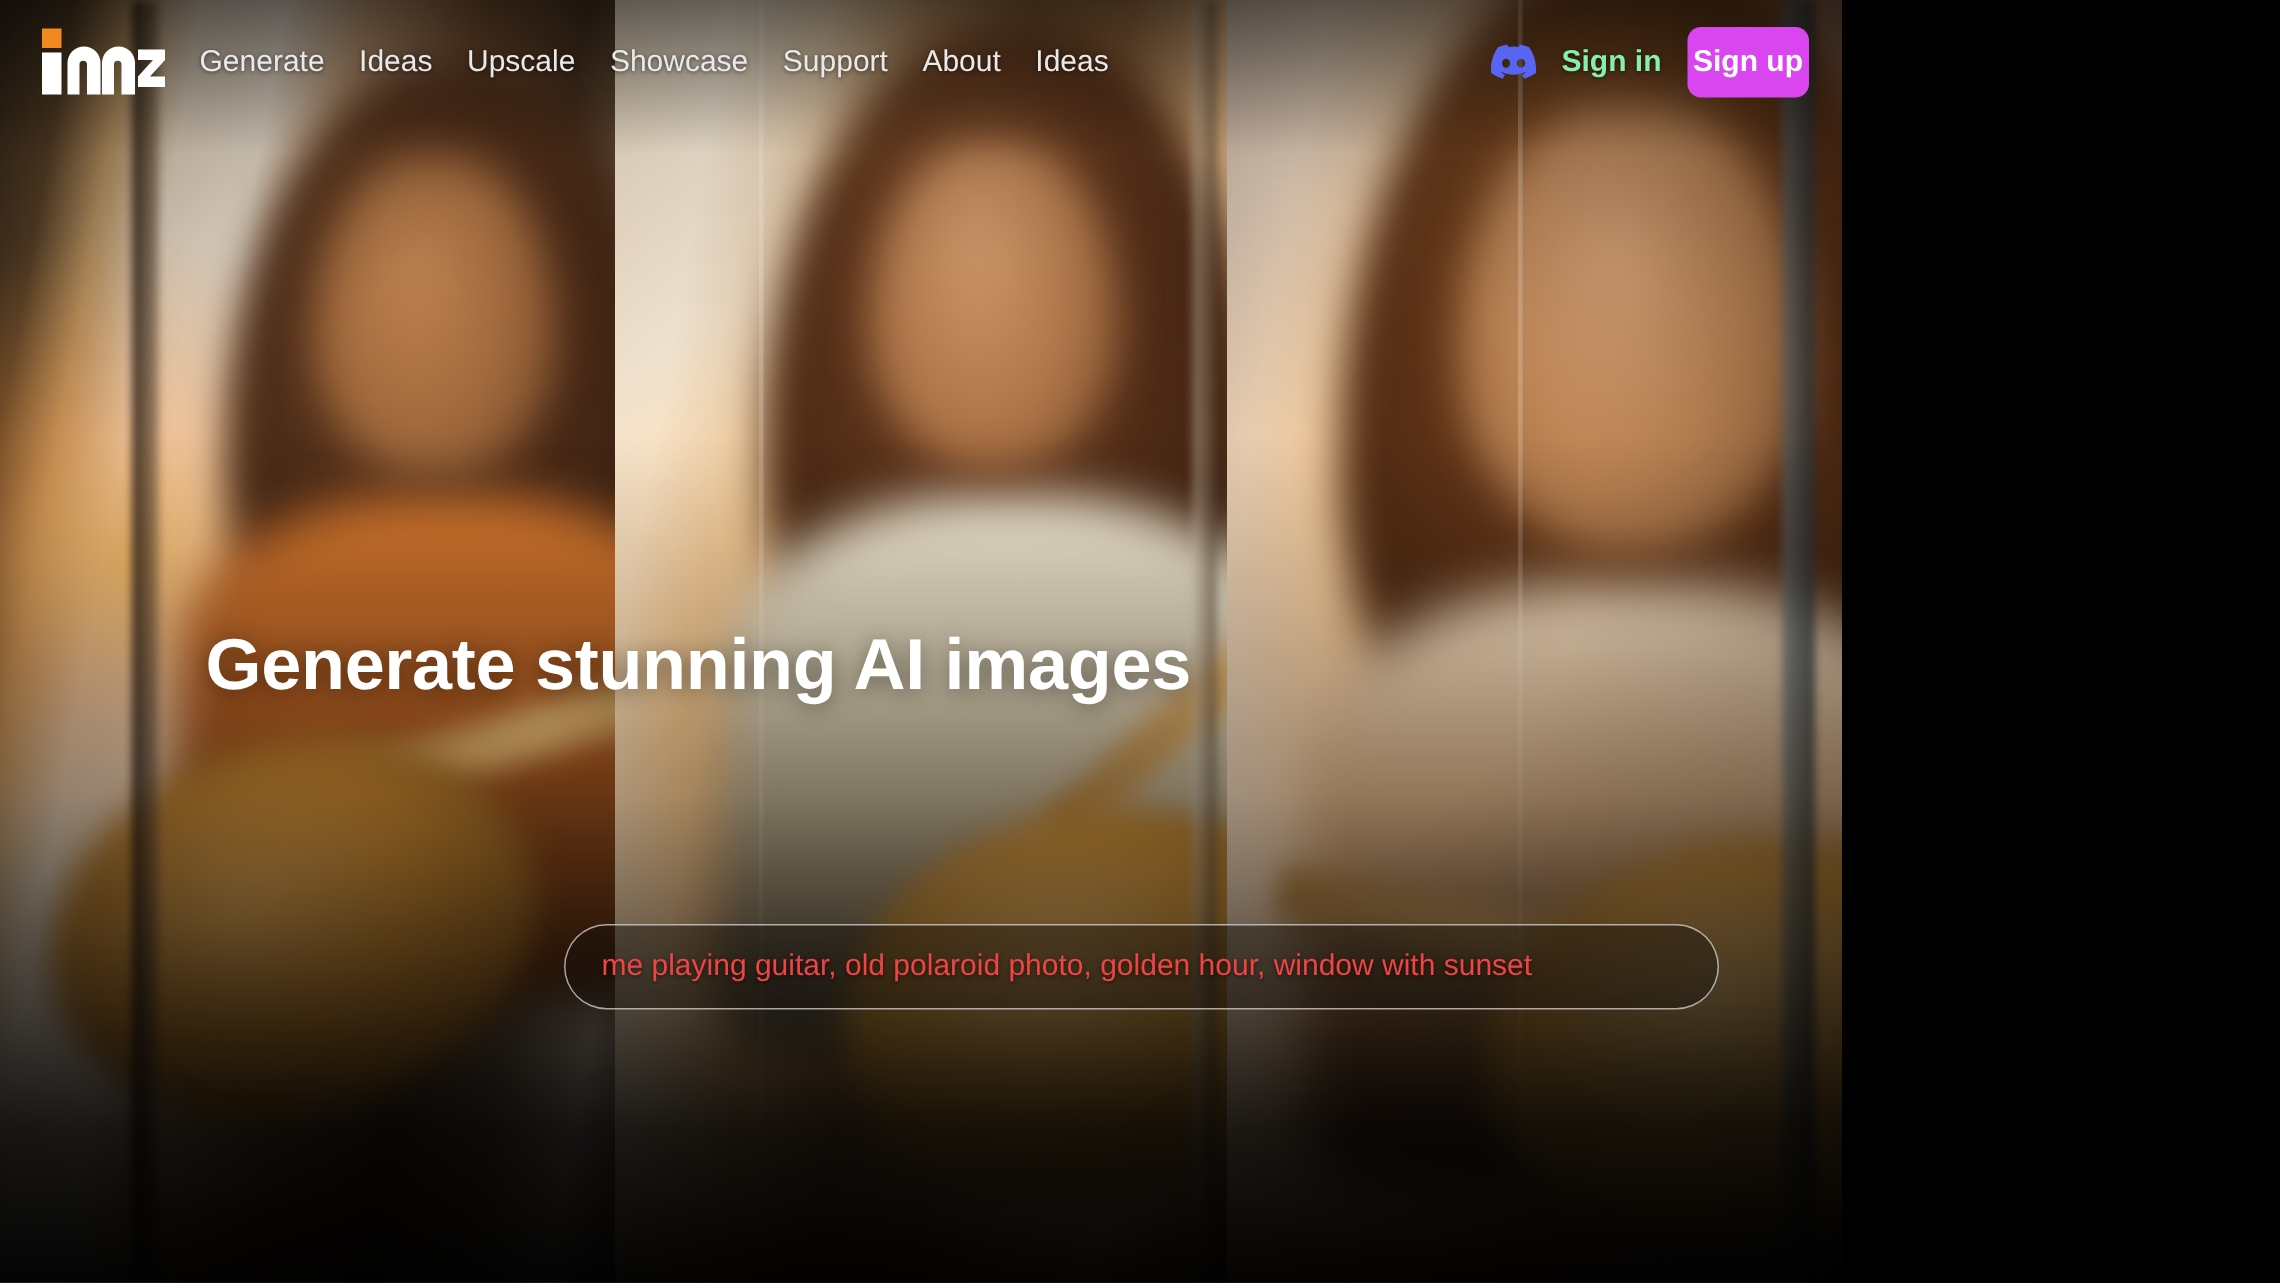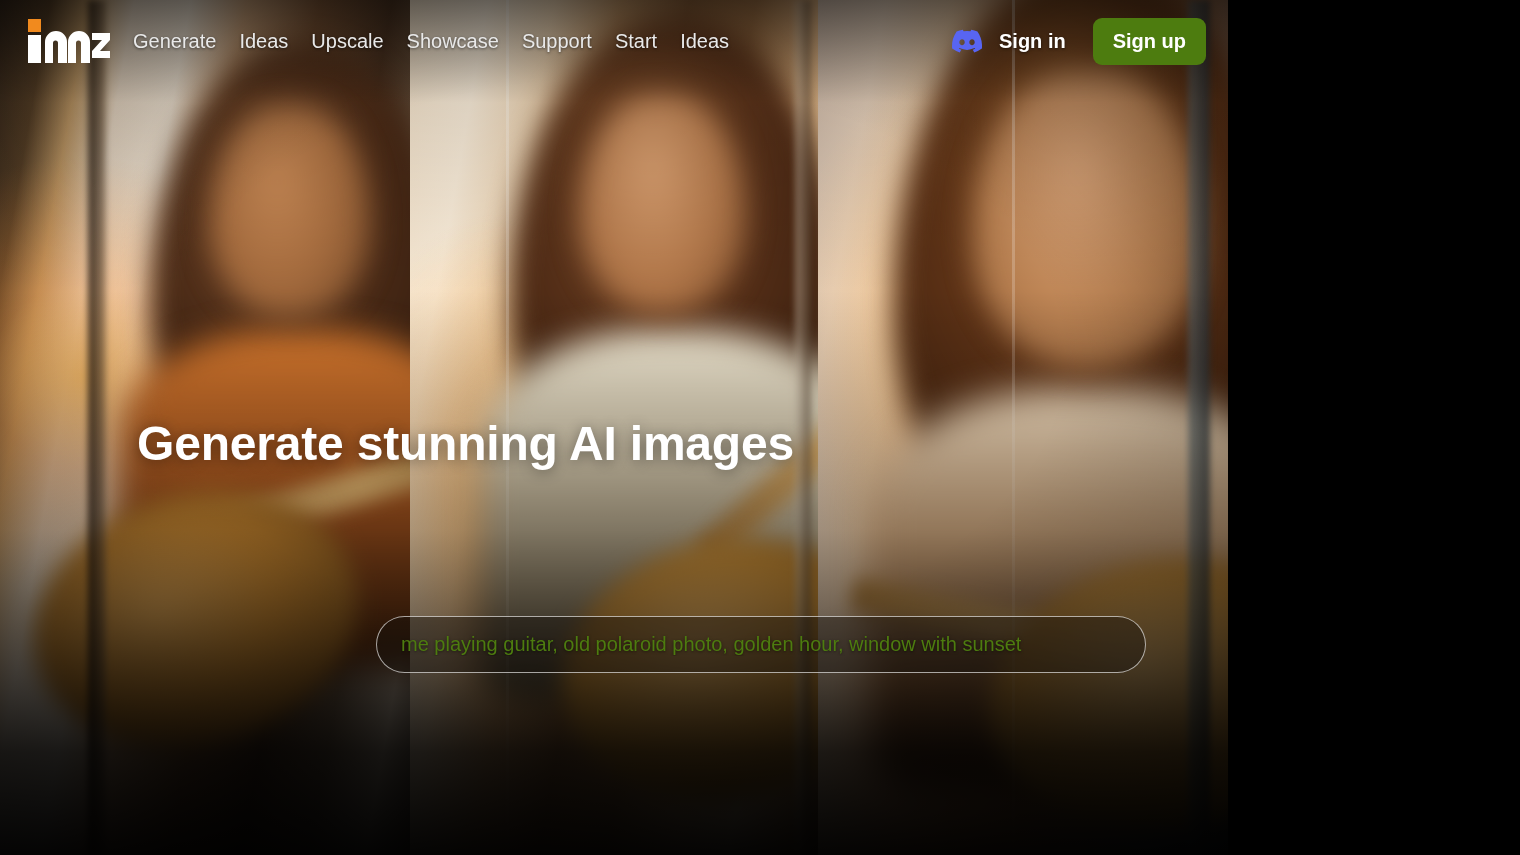--- a/index.html
+++ b/index.html
@@ -144,29 +144,29 @@
     font-size:20px;
     line-height:1;
     text-decoration:none;
     white-space:nowrap;
     text-shadow:0 1px 3px rgba(0,0,0,.55);
   }
 
   .header-right { margin-left:auto; display:flex; align-items:center; gap:0; }
   .discord-icon { width:30px; height:30px; margin-right:17px; display:block; }
   .signin {
-    color:#ffffff; font-size:20px; font-weight:bold; text-decoration:none;
-    margin-right:27px; white-space:nowrap;
+    color:#86efac; font-size:20px; font-weight:bold; text-decoration:none;
+    margin-right:17px; white-space:nowrap;
     text-shadow:0 1px 3px rgba(0,0,0,.55);
   }
   .signup {
-    background:#4d7c0f; color:#fff;
+    background:#d946ef; color:#fff;
     font-size:20px; font-weight:bold;
     border:none; border-radius:9px;
-    padding:12px 20px;
+    padding:12px 4px;
     cursor:pointer; white-space:nowrap;
     font-family:"Liberation Sans", sans-serif;
   }
 
   
   .headline {
     position:absolute; left:137px; top:413px; z-index:15;
     color:#fff;
     font-size:48px; font-weight:bold;
     line-height:62px;
@@ -188,21 +188,21 @@
 
   .prompt-wrap {
     position:absolute; left:376px; top:616px; z-index:15;
     width:770px; height:57px;
   }
   .prompt {
     width:100%; height:100%;
     border-radius:29px;
     border:1px solid rgba(255,255,255,.62);
     background:rgba(22,16,12,.42);
-    color:#4d7c0f;
+    color:#ef4444;
     font-size:20px;
     font-family:"Liberation Sans", sans-serif;
     padding:0 24px;
     outline:none;
     text-shadow:0 1px 3px rgba(0,0,0,.5);
   }
   .prompt::placeholder { color:#e6e6e6; }
 </style>
 </head>
 <body>
@@ -260,21 +260,21 @@
         <path d="M66 16 h18 v7 l-10 11 h10 v7 H66 v-7 l10 -11 H66 z" fill="#FFFFFF"></path>
       </svg>
     </a>
 
     <nav>
       <a href="#">Generate</a>
       <a href="#">Ideas</a>
       <a href="#">Upscale</a>
       <a href="#">Showcase</a>
       <a href="#">Support</a>
-      <a href="#">Start</a>
+      <a href="#">About</a>
       <a href="#">Ideas</a>
     </nav>
 
     <div class="header-right">
       <a href="#" aria-label="Discord">
         <svg class="discord-icon" viewBox="0 0 127 96">
           <path fill="#5865F2" d="M107.7 8.07A105.15 105.15 0 0 0 81.47 0a72.06 72.06 0 0 0-3.36 6.83 97.68 97.68 0 0 0-29.11 0A72.37 72.37 0 0 0 45.64 0a105.89 105.89 0 0 0-26.25 8.09C2.79 32.65-1.71 56.6.54 80.21a105.73 105.73 0 0 0 32.17 16.15 77.7 77.7 0 0 0 6.89-11.11 68.42 68.42 0 0 1-10.85-5.18c.91-.66 1.8-1.34 2.66-2a75.57 75.57 0 0 0 64.32 0c.87.71 1.76 1.39 2.66 2a68.68 68.68 0 0 1-10.87 5.19 77 77 0 0 0 6.89 11.1 105.25 105.25 0 0 0 32.19-16.14c2.64-27.38-4.51-51.11-18.9-72.15ZM42.45 65.69c-6.27 0-11.45-5.69-11.45-12.69s5-12.74 11.43-12.74S54 46 53.89 53s-5.05 12.69-11.44 12.69Zm42.24 0c-6.28 0-11.44-5.69-11.44-12.69s5-12.74 11.44-12.74S96.23 46 96.12 53s-5.04 12.69-11.43 12.69Z"></path>
         </svg>
       </a>
       <a class="signin" href="#">Sign in</a>

